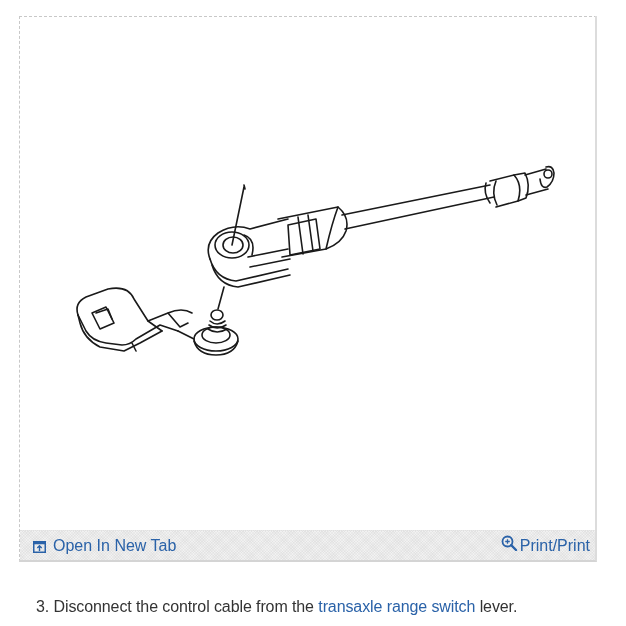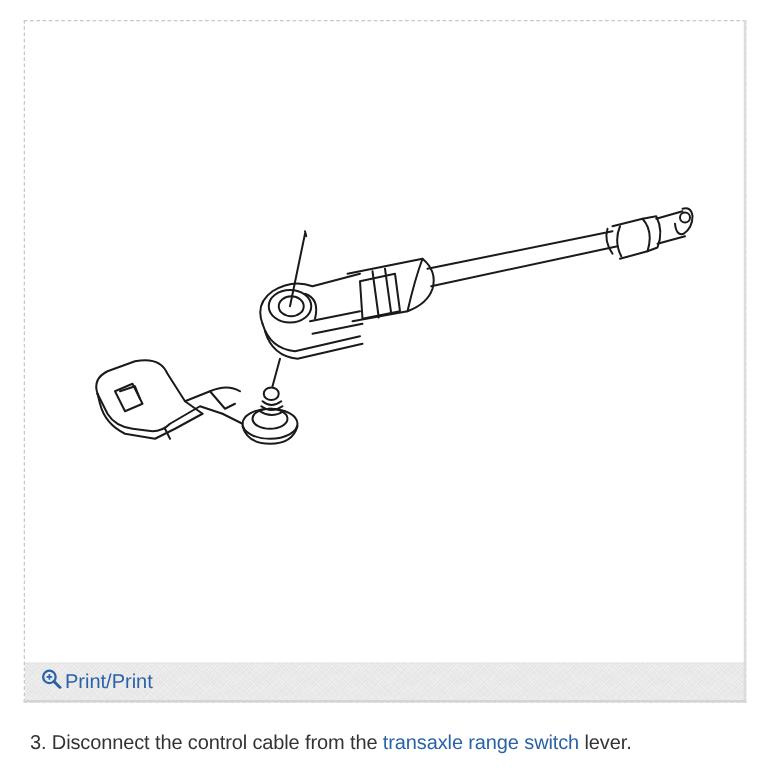--- a/index.html
+++ b/index.html
@@ -145,25 +145,33 @@
       <path d="M148 296 L160 310 L168 306"></path>
       <ellipse cx="196" cy="322" rx="22" ry="12"></ellipse>
       <ellipse cx="196" cy="318" rx="14" ry="8"></ellipse>
       <path d="M174 324 Q178 338 196 338 Q214 338 218 324"></path>
       <path d="M158 314 L174 322"></path>
     </g>
   </svg>
 
   <div class="figure-toolbar">
     <a class="toolbar-link">
+      <svg class="open-tab-icon" width="13" height="12" viewBox="0 0 13 12">
+        <rect x="0.75" y="0.75" width="11.5" height="10.5" fill="none" stroke="#2a62a8" stroke-width="1.5"></rect>
+        <rect x="0.75" y="0.75" width="11.5" height="2.5" fill="#2a62a8"></rect>
+        <path d="M6.5 10 L6.5 5 M4.3 7 L6.5 4.8 L8.7 7" fill="none" stroke="#2a62a8" stroke-width="1.4"></path>
+      </svg>
+      <span>Open In New Tab</span>
+    </a>
+    <a class="toolbar-link">
       <svg class="zoom-icon" width="18" height="16" viewBox="0 0 18 16">
         <circle cx="6.5" cy="6.5" r="5" fill="none" stroke="#2a62a8" stroke-width="1.8"></circle>
         <path d="M4.2 6.5 H8.8 M6.5 4.2 V8.8" stroke="#2a62a8" stroke-width="1.3"></path>
         <path d="M10.2 10.2 L15 15" stroke="#2a62a8" stroke-width="2.4" stroke-linecap="round"></path>
       </svg>
       <span>Print/Print</span>
     </a>
   </div>
 </div>
 
-<p class="caption" style="margin:0;">
+<p class="caption" style="margin:12px;">
   <span>3. Disconnect the control cable from the </span><a>transaxle range switch</a><span> lever.</span>
 </p>
 
 </body></html>

